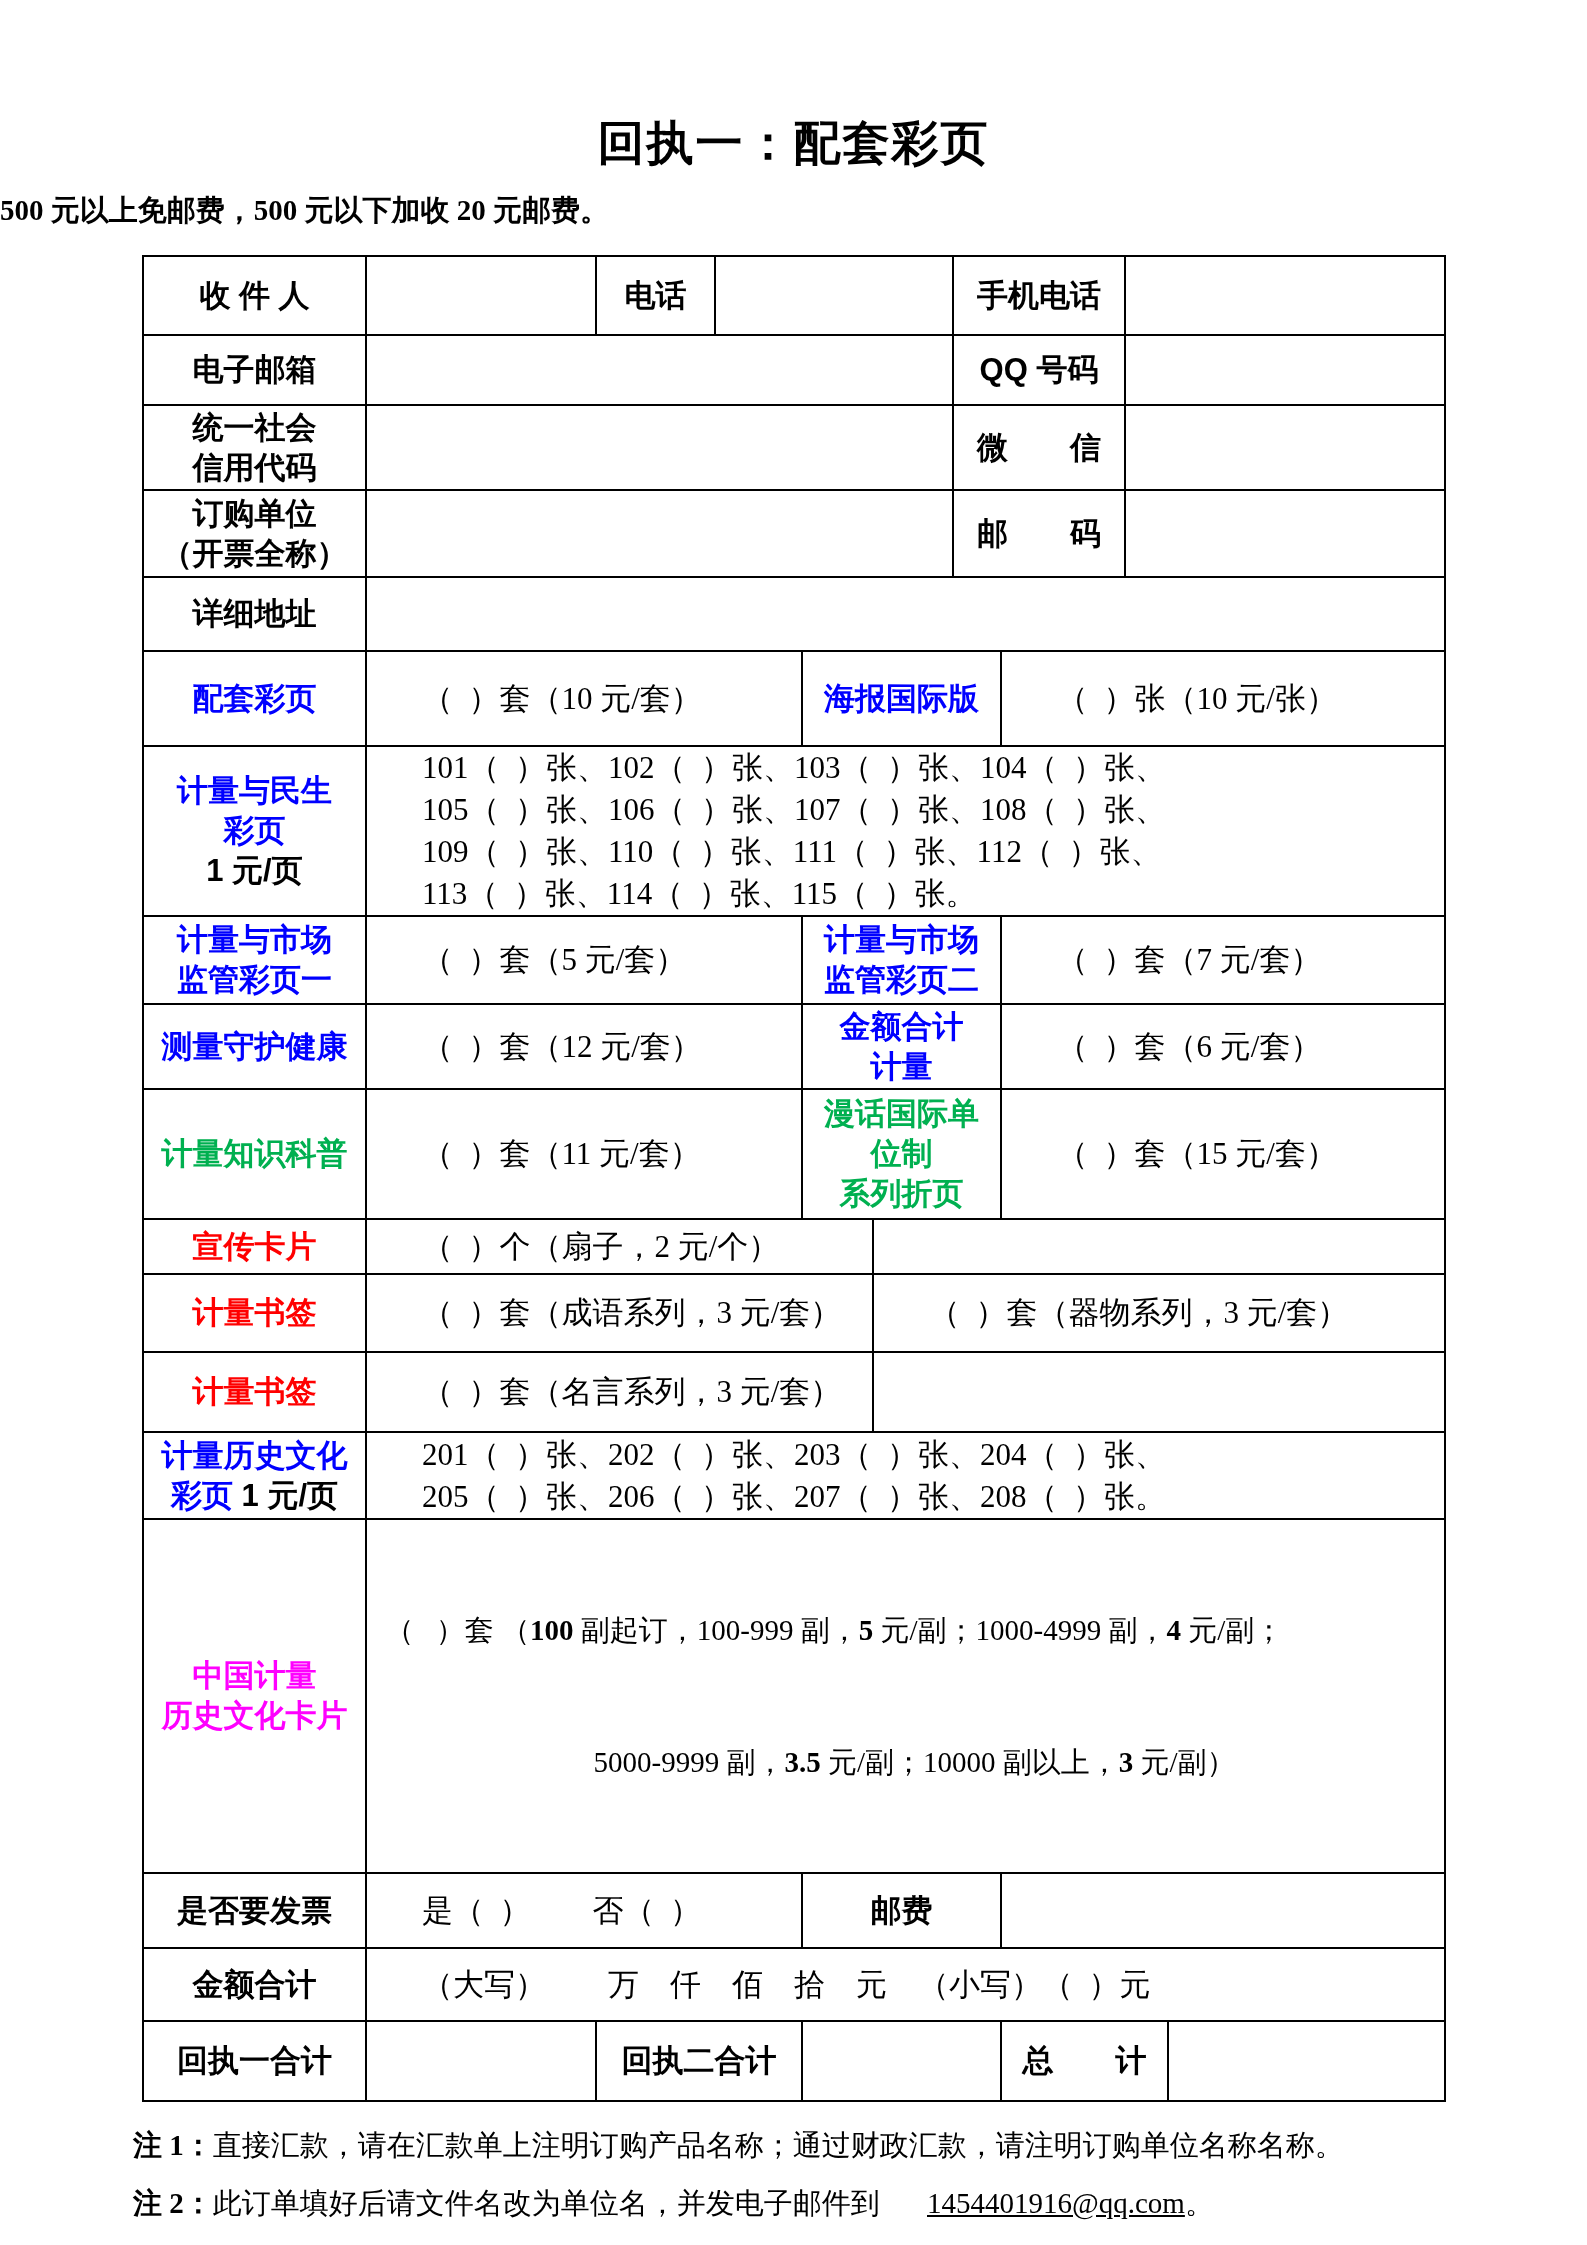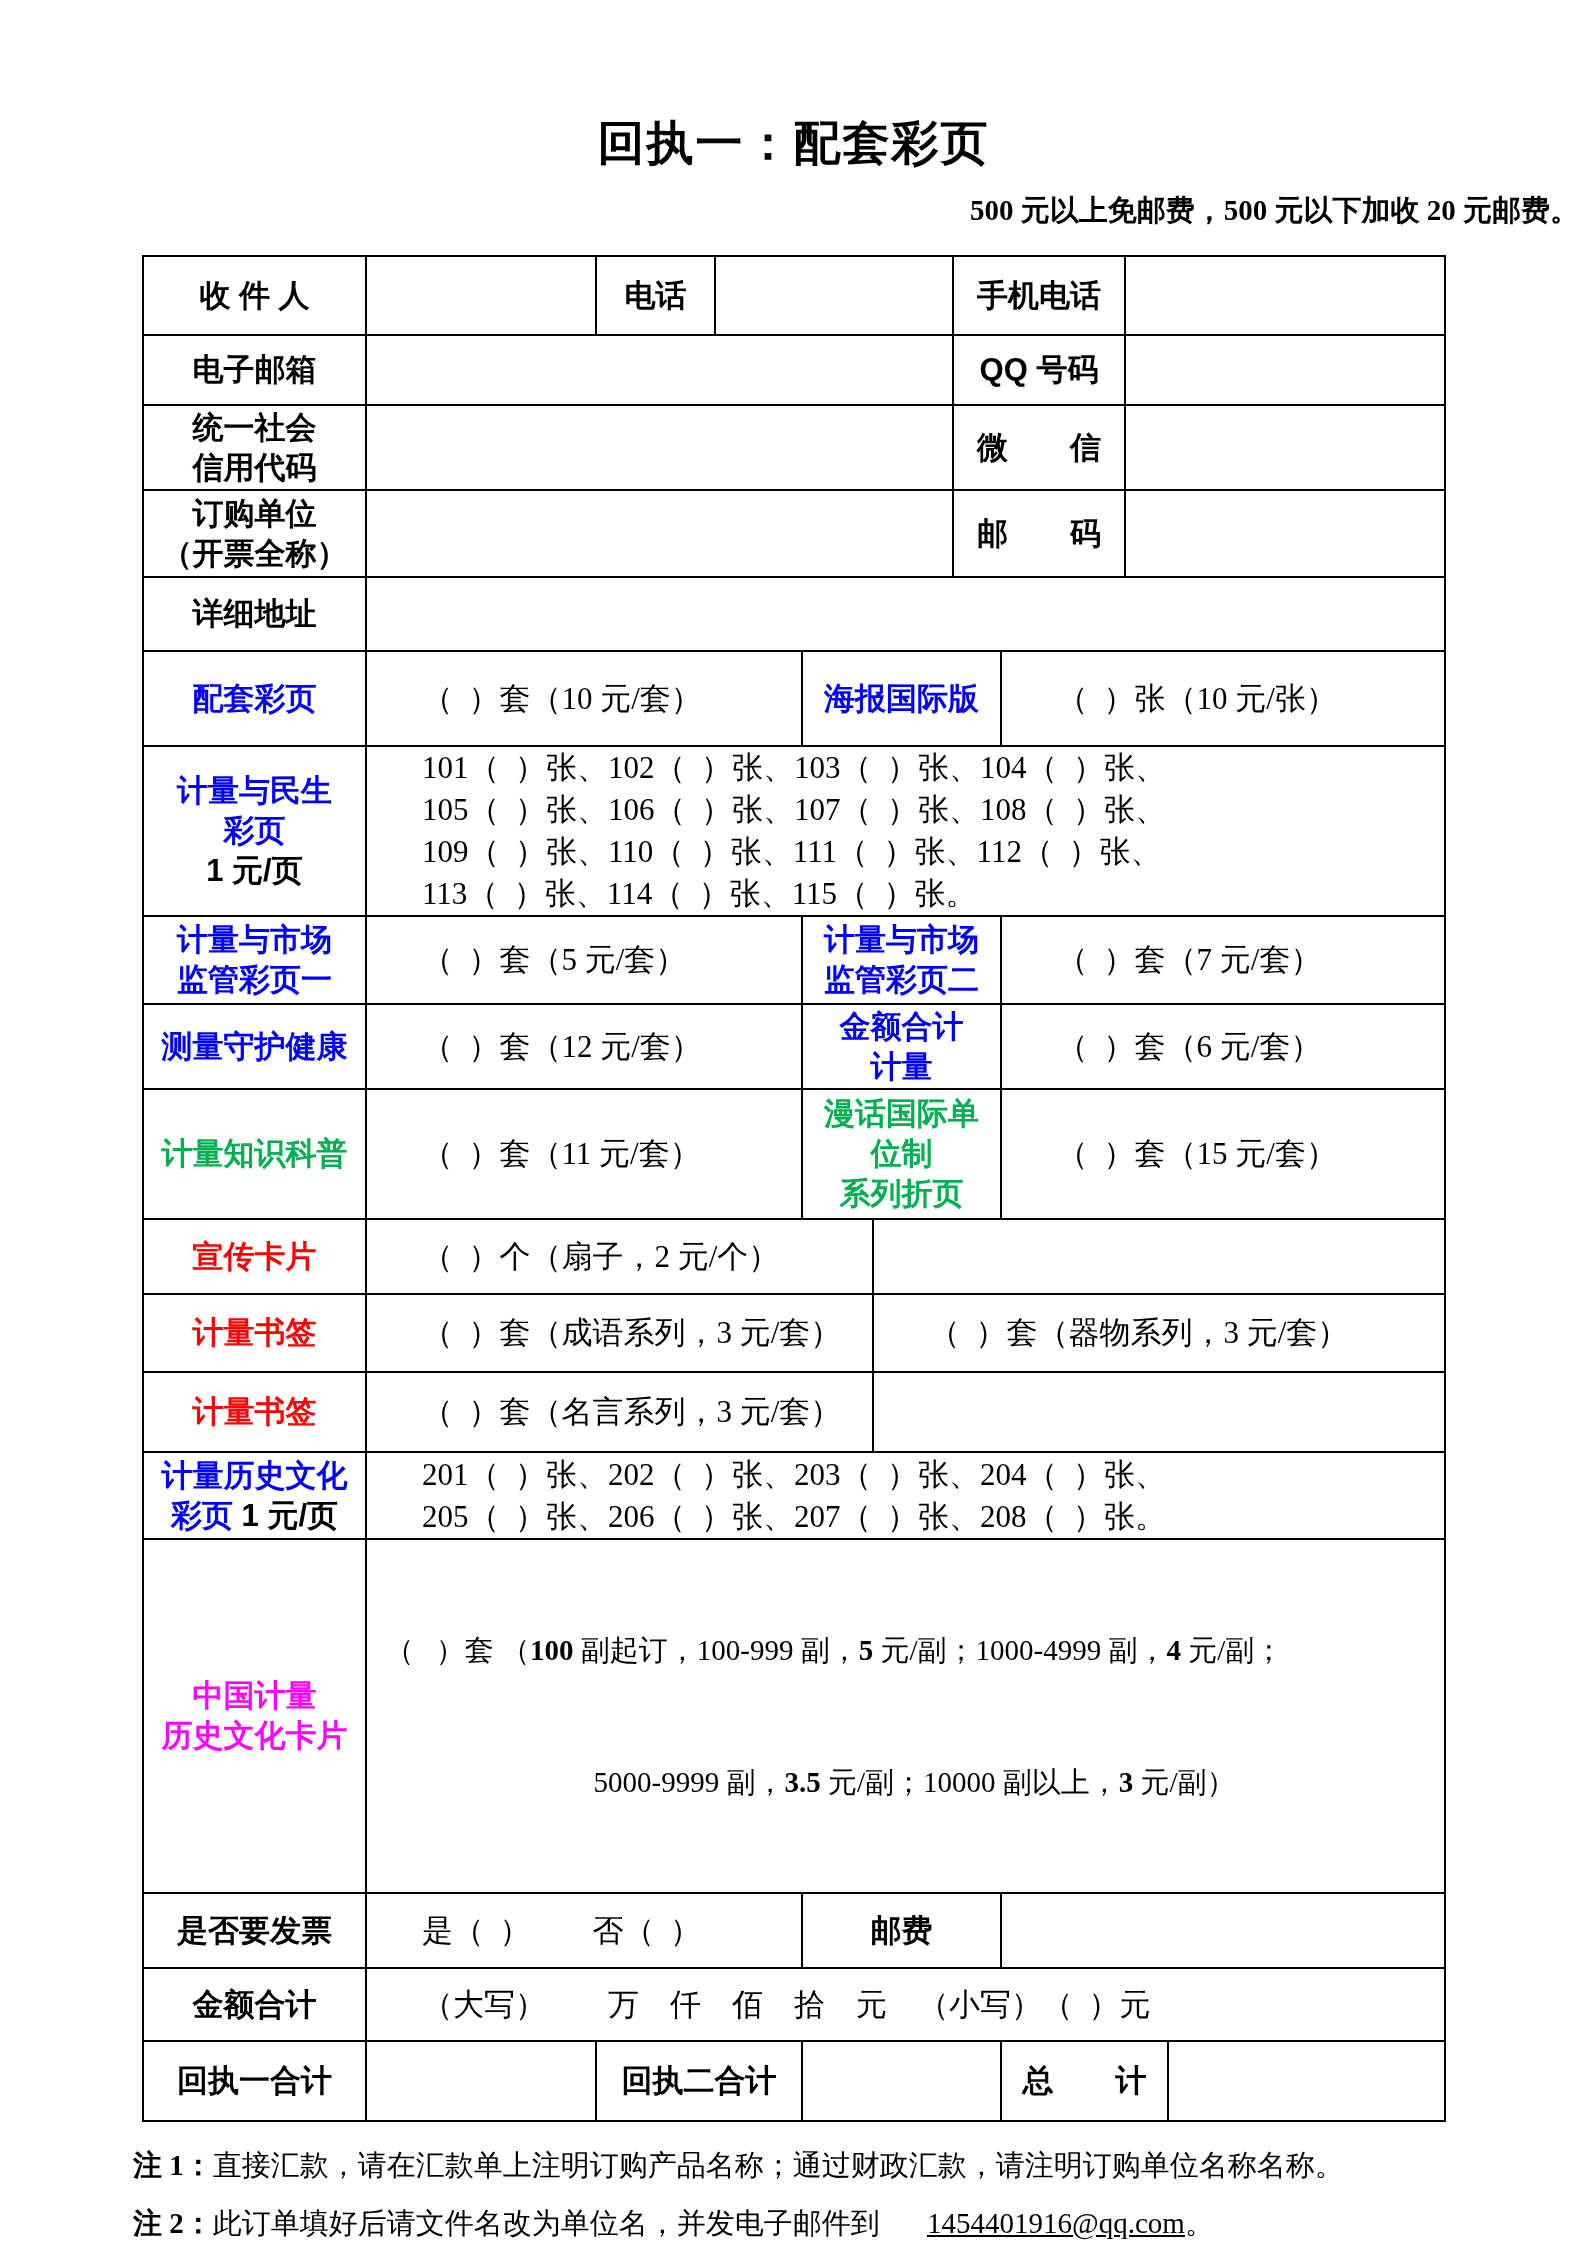--- a/index.html
+++ b/index.html
@@ -7,21 +7,21 @@
     width:1587px;height:2245px;background:#ffffff;color:#000;
     font-family:"Liberation Serif", serif;
     -webkit-font-smoothing:antialiased;
   }
   .page{padding-top:112px;}
   .title{
     text-align:center;font-family:"Liberation Sans", sans-serif;
     font-weight:bold;font-size:47px;margin:0;letter-spacing:2px;
   }
   .subtitle{
-    text-align:right;font-weight:bold;font-size:29px;margin:16px 8px 0 0;
+    text-align:left;font-weight:bold;font-size:29px;margin:16px 0 0 0;
     font-family:"Liberation Serif", serif;
   }
   table.form{
     border-collapse:collapse;table-layout:fixed;width:1302px;
     margin:24px 0 0 142px;
   }
   td{border:2px solid #000;vertical-align:middle;overflow:hidden;padding:0;}
   td.lbl{
     font-family:"Liberation Sans", sans-serif;font-weight:bold;font-size:31px;
     text-align:center;white-space:pre-wrap;line-height:40px;
@@ -29,21 +29,21 @@
   td.val{
     font-family:"Liberation Serif", serif;font-size:31px;
     padding-left:55px;white-space:pre-wrap;line-height:42px;
   }
   td.card{padding-left:18px;font-size:29px;line-height:44px;}
   td.card .l2{text-align:center;}
   .b{font-weight:bold;}
   
   .h1{height:79px;} .h2{height:70px;} .h3{height:85px;} .h4{height:87px;}
   .h5{height:74px;} .h6{height:95px;} .h7{height:170px;} .h8{height:88px;padding-left:20px;}
-  .h9{height:85px;} .h10{height:130px;} .h11{height:75px;} .h12{height:78px;}
+  .h9{height:85px;} .h10{height:130px;} .h11{height:55px;} .h12{height:78px;}
   .h13{height:80px;} .h14{height:87px;} .h15{height:98px;} .h16{height:75px;}
   .h17{height:73px;} .h18{height:80px;}
   .note{font-size:29px;margin:18px 0 0 133px;line-height:50px;white-space:pre-wrap;}
   .note + .note{margin-top:8px;}
   .email{text-decoration:underline;color:#000;cursor:pointer;margin-left:40px;}
 </style>
 </head>
 <body>
 
 <div class="page">

